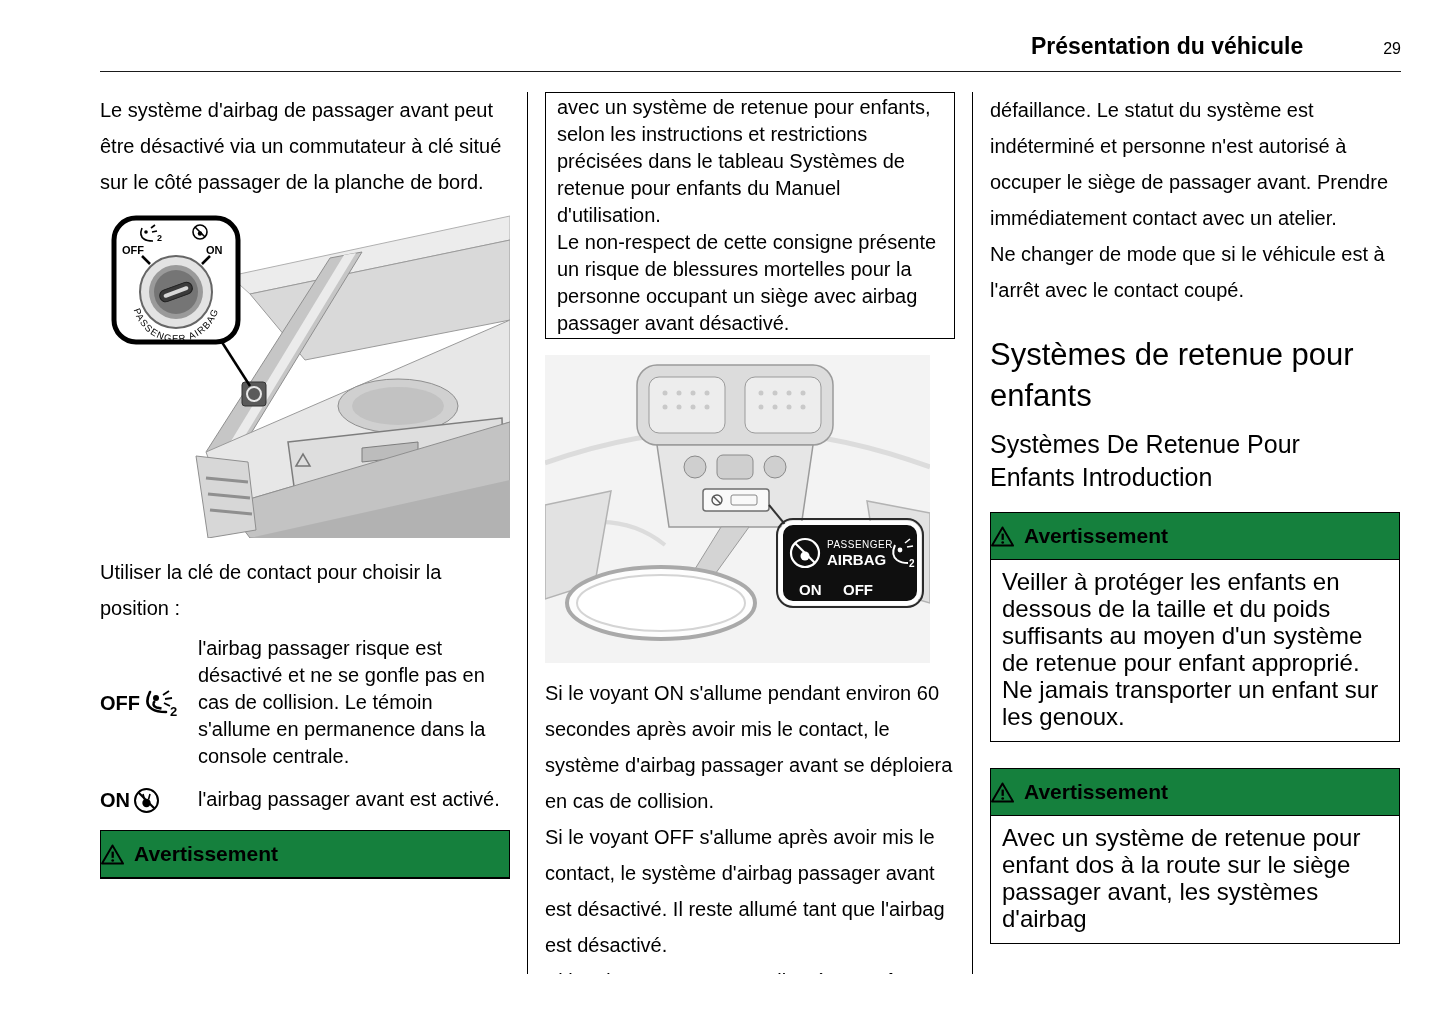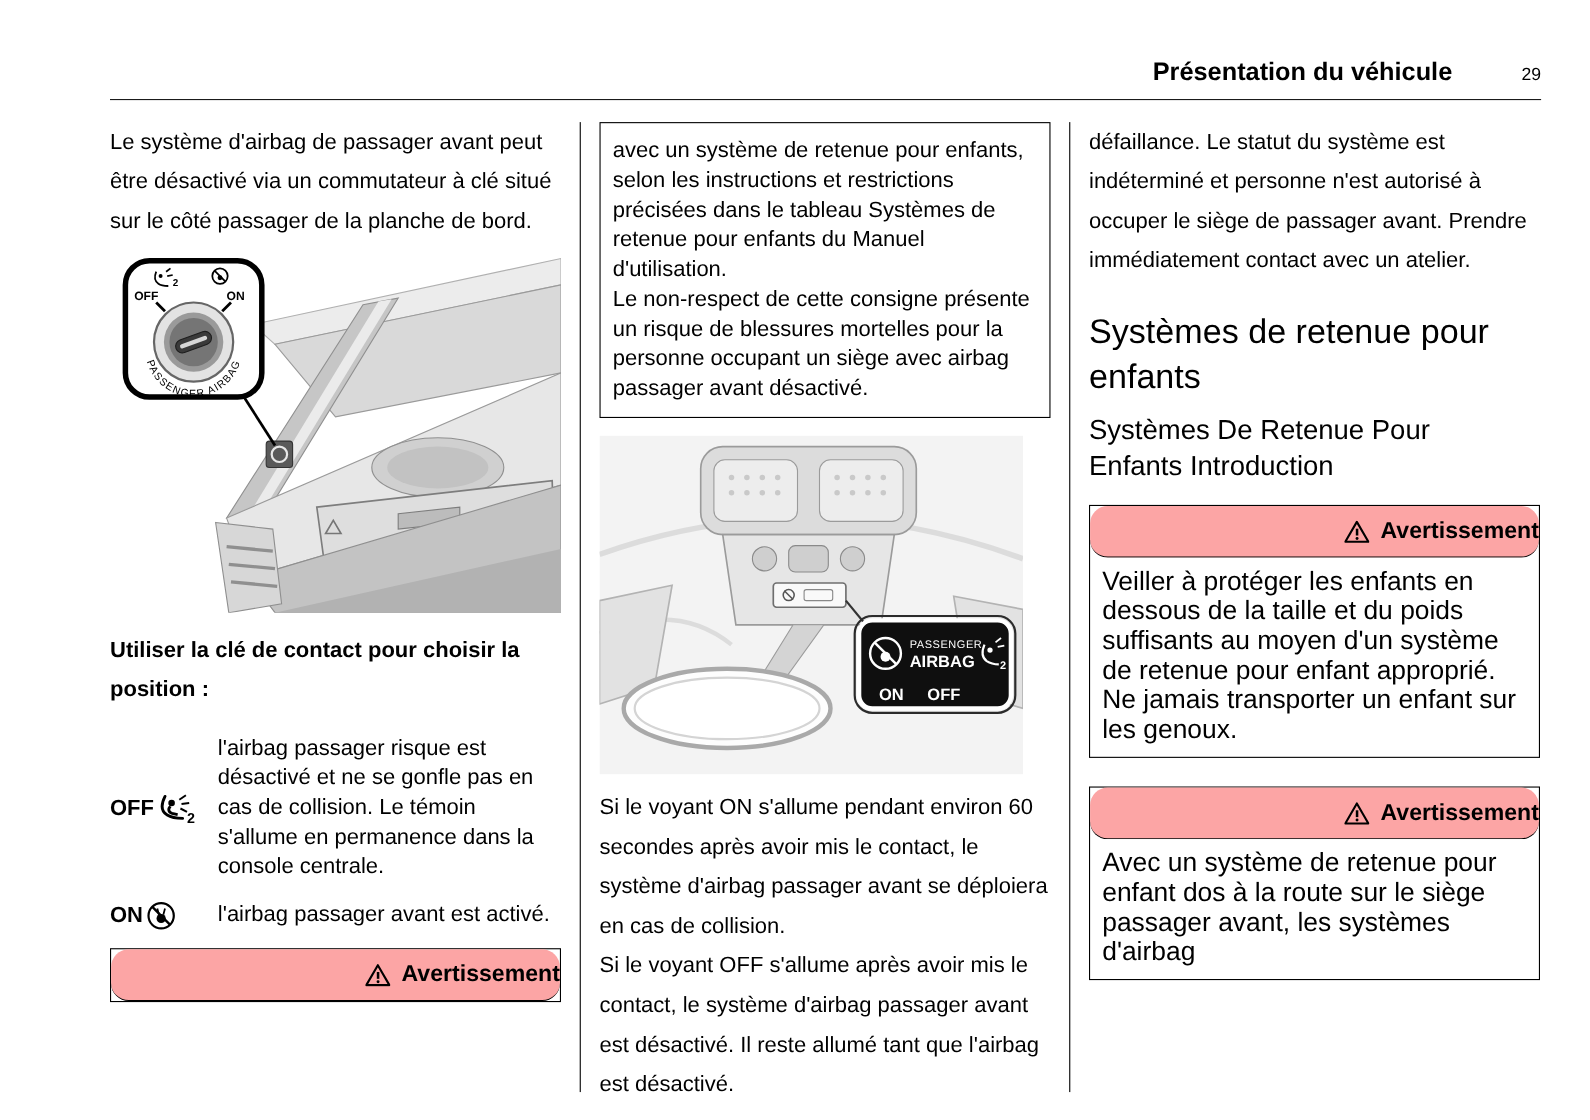--- a/index.html
+++ b/index.html
@@ -6,56 +6,56 @@
   html,body { width:1445px; height:1018px; }
   body {
     background:#fff; color:#000;
     font-family:"Liberation Sans", sans-serif;
     overflow:hidden;
   }
   .page { width:1445px; height:1018px; padding:0 44px 0 100px; }
 
   
   .header {
-    display:flex; justify-content:flex-end; align-items:baseline; gap:63px;
-    padding-top:52px; padding-bottom:11px; border-bottom:1.5px solid #1a1a1a;
+    display:flex; justify-content:flex-end; align-items:baseline; gap:80px;
+    padding-top:33px; padding-bottom:11px; border-bottom:1.5px solid #1a1a1a;
   }
   .header-title { font-size:23px; font-weight:bold; }
   .header-page  { font-size:16px; }
 
   
   .columns { display:flex; margin-top:20px; height:882px; overflow:hidden; }
   .col  { width:410px; flex:0 0 410px; }
   .vdiv { flex:0 0 1px; background:#000; margin:0 17px; }
 
   p.body { font-size:20px; line-height:36px; }
   .para-gap { margin-bottom:0; }
 
   .illus1 { display:block; margin:10px 0 16px 0; }
   .illus2 { display:block; margin:8px 0 12px 0; }
 
   
-  .textbox { border:1.5px solid #000; padding:12px 11px; margin-bottom:16px; }
+  .textbox { border:1.5px solid #000; padding:1px 11px; margin-bottom:16px; }
   .textbox p { font-size:20px; line-height:27px; }
 
   
-  .choose { margin-bottom:22px;font-weight:bold; }
+  .choose { margin-bottom:9px; }
   .pos-row { display:flex; margin-bottom:16px; }
   .pos-label {
     flex:0 0 98px; width:98px; display:flex; align-items:center; gap:3px;
     font-size:20px; font-weight:bold; padding-top:1px;
   }
   .pos-text { flex:1; font-size:20px; line-height:27px; }
 
   
   .warnbox { border:1.5px solid #000; }
   .warn-head {
-    background:#fca5a5; border-bottom:1.5px solid #000;
-    height:47px; display:flex; align-items:center; justify-content:flex-end; gap:10px;
-    font-size:21px; font-weight:bold;border-radius:16px;
+    background:#15803d; border-bottom:1.5px solid #000;
+    height:47px; display:flex; align-items:center; justify-content:flex-start; gap:10px;
+    font-size:21px; font-weight:bold;
   }
   .warn-body { padding:8px 11px 11px 11px; font-size:24px; line-height:27px; }
   .mt14 { margin-top:14px; }
   .mt26 { margin-top:26px; }
 
   
   .h1 { font-size:31px; line-height:41px; font-weight:normal; margin:26px 0 12px 0; white-space:pre-line; }
   .h2 { font-size:25px; line-height:33px; font-weight:normal; margin:4px 0 18px 0; white-space:pre-line; }
 </style>
 </head>
@@ -241,20 +241,21 @@
 
       <p class="body para-gap">Si le voyant ON s'allume pendant environ 60 secondes après avoir mis le contact, le système d'airbag passager avant se déploiera en cas de collision.</p>
       <p class="body para-gap">Si le voyant OFF s'allume après avoir mis le contact, le système d'airbag passager avant est désactivé. Il reste allumé tant que l'airbag est désactivé.</p>
       <p class="body para-gap">Si les deux voyants sont allumés en même temps, le système présente une</p>
     </div>
 
     <div class="vdiv"></div>
 
     <div class="col">
       <p class="body para-gap">défaillance. Le statut du système est indéterminé et personne n'est autorisé à occuper le siège de passager avant. Prendre immédiatement contact avec un atelier.</p>
+      <p class="body para-gap">Ne changer de mode que si le véhicule est à l'arrêt avec le contact coupé.</p>
 
       <h1 class="h1">Systèmes de retenue pour
 enfants</h1>
       <h2 class="h2">Systèmes De Retenue Pour
 Enfants Introduction</h2>
 
       <div class="warnbox">
         <div class="warn-head">
           <svg width="23" height="21" viewBox="0 0 24 22">
             <path d="M12 1.5 L23 20.5 H1 Z" fill="none" stroke="#000" stroke-width="2" stroke-linejoin="round"></path>

